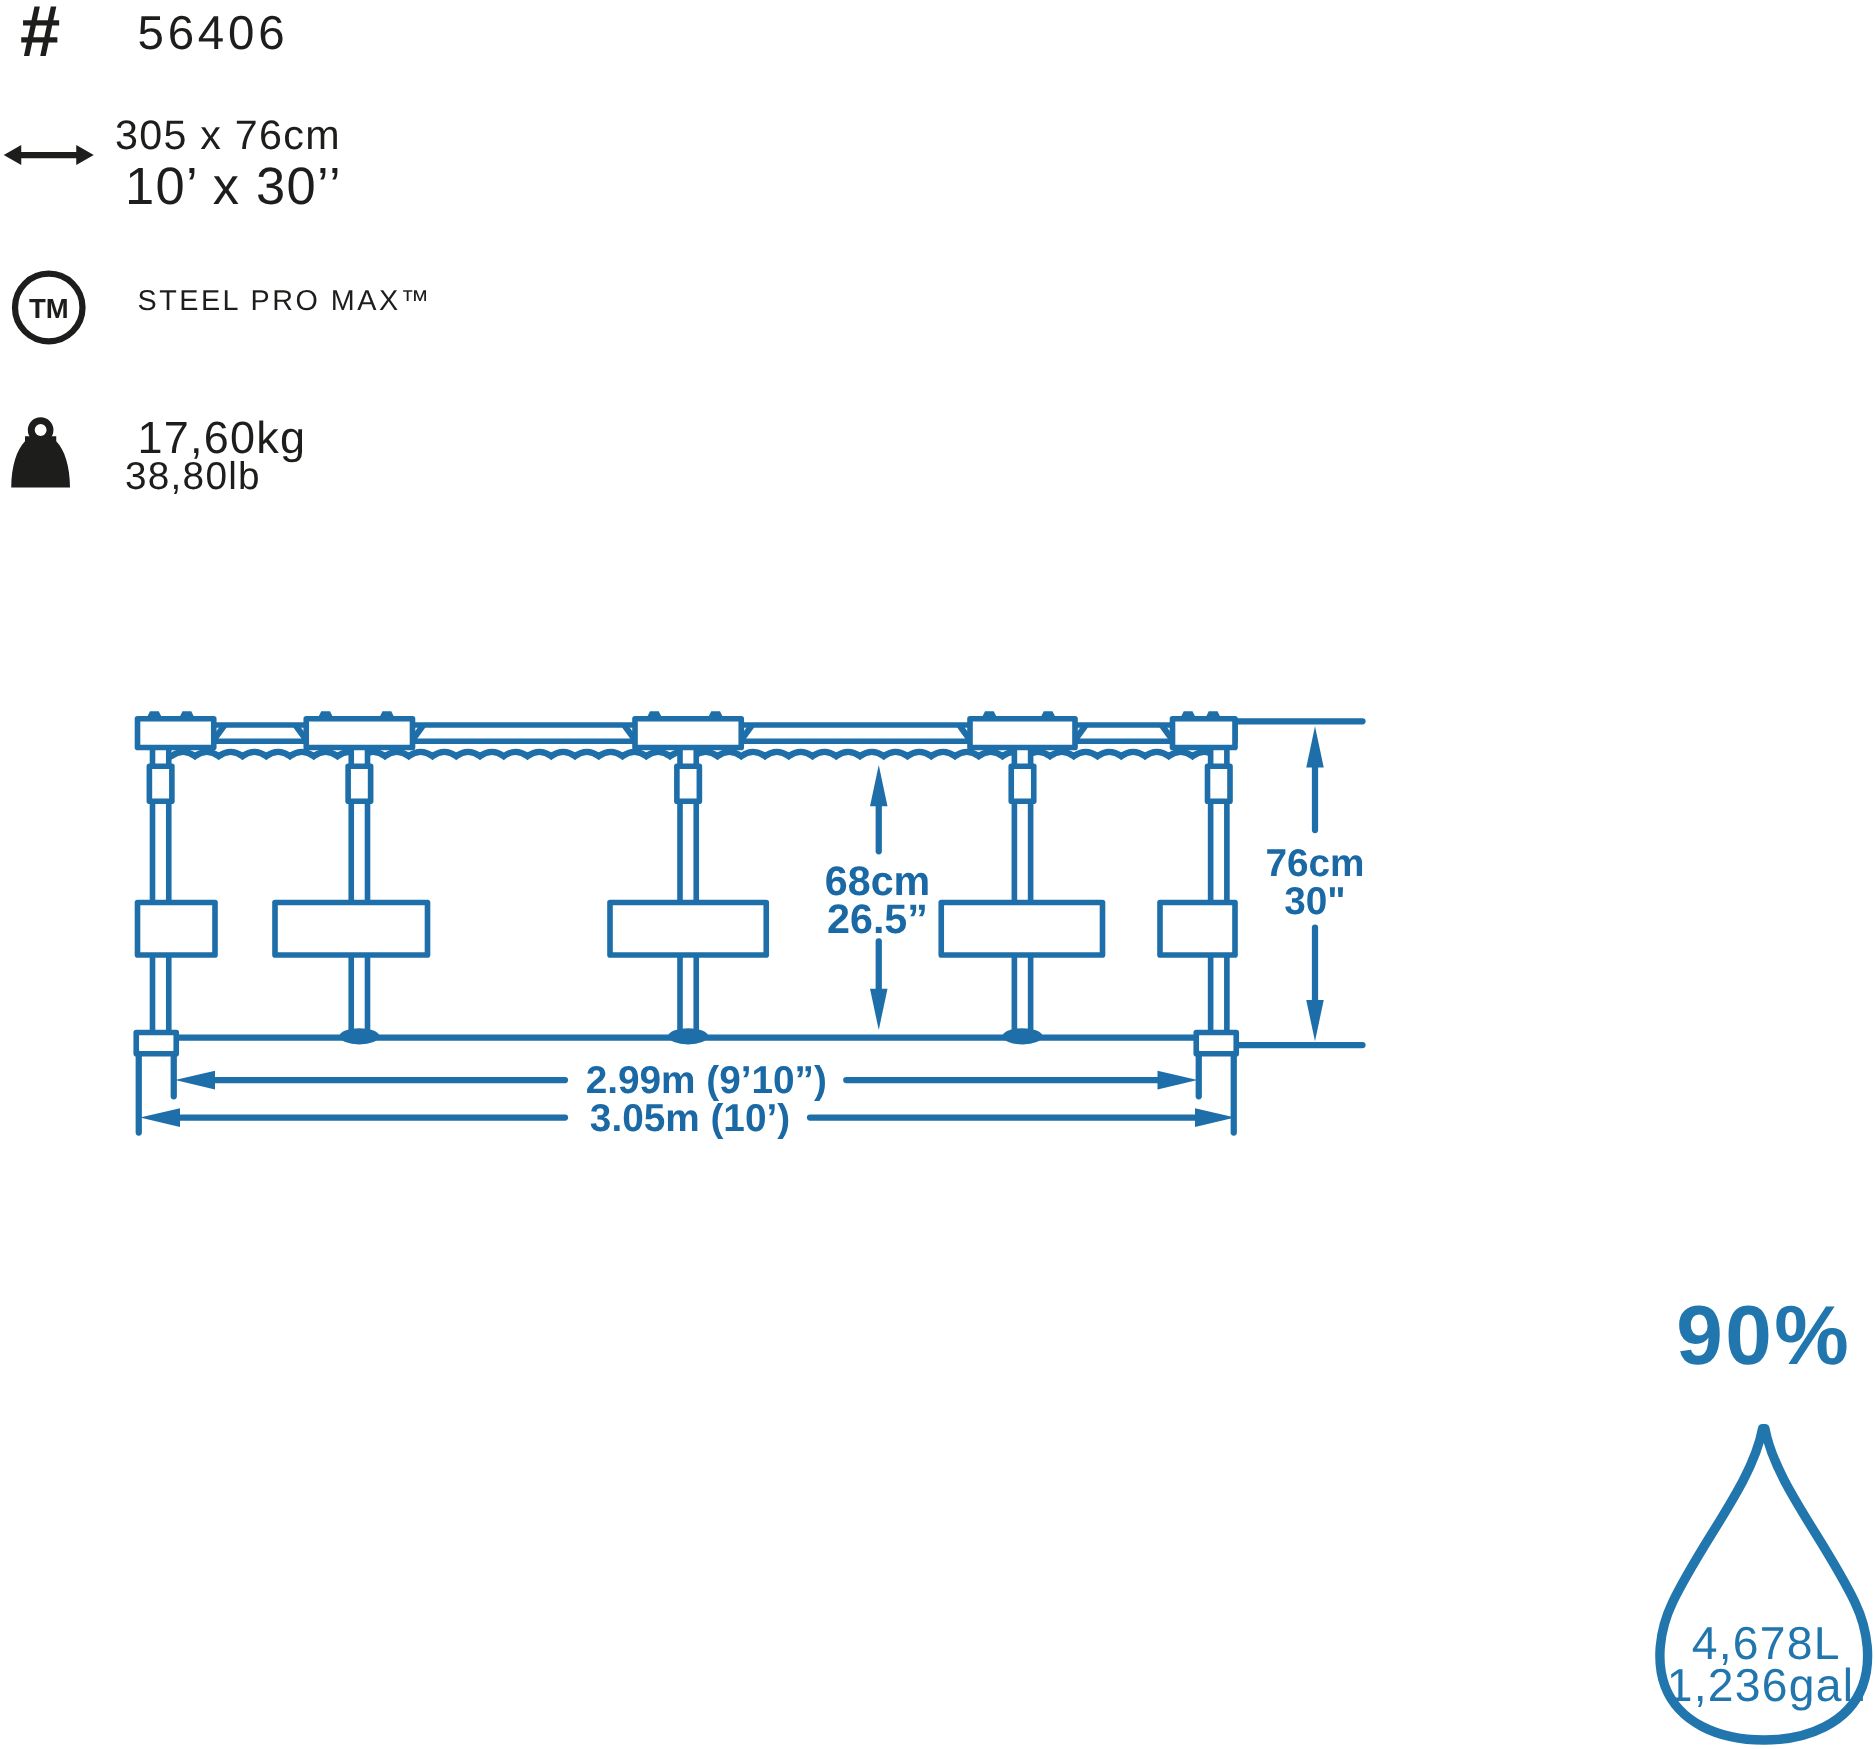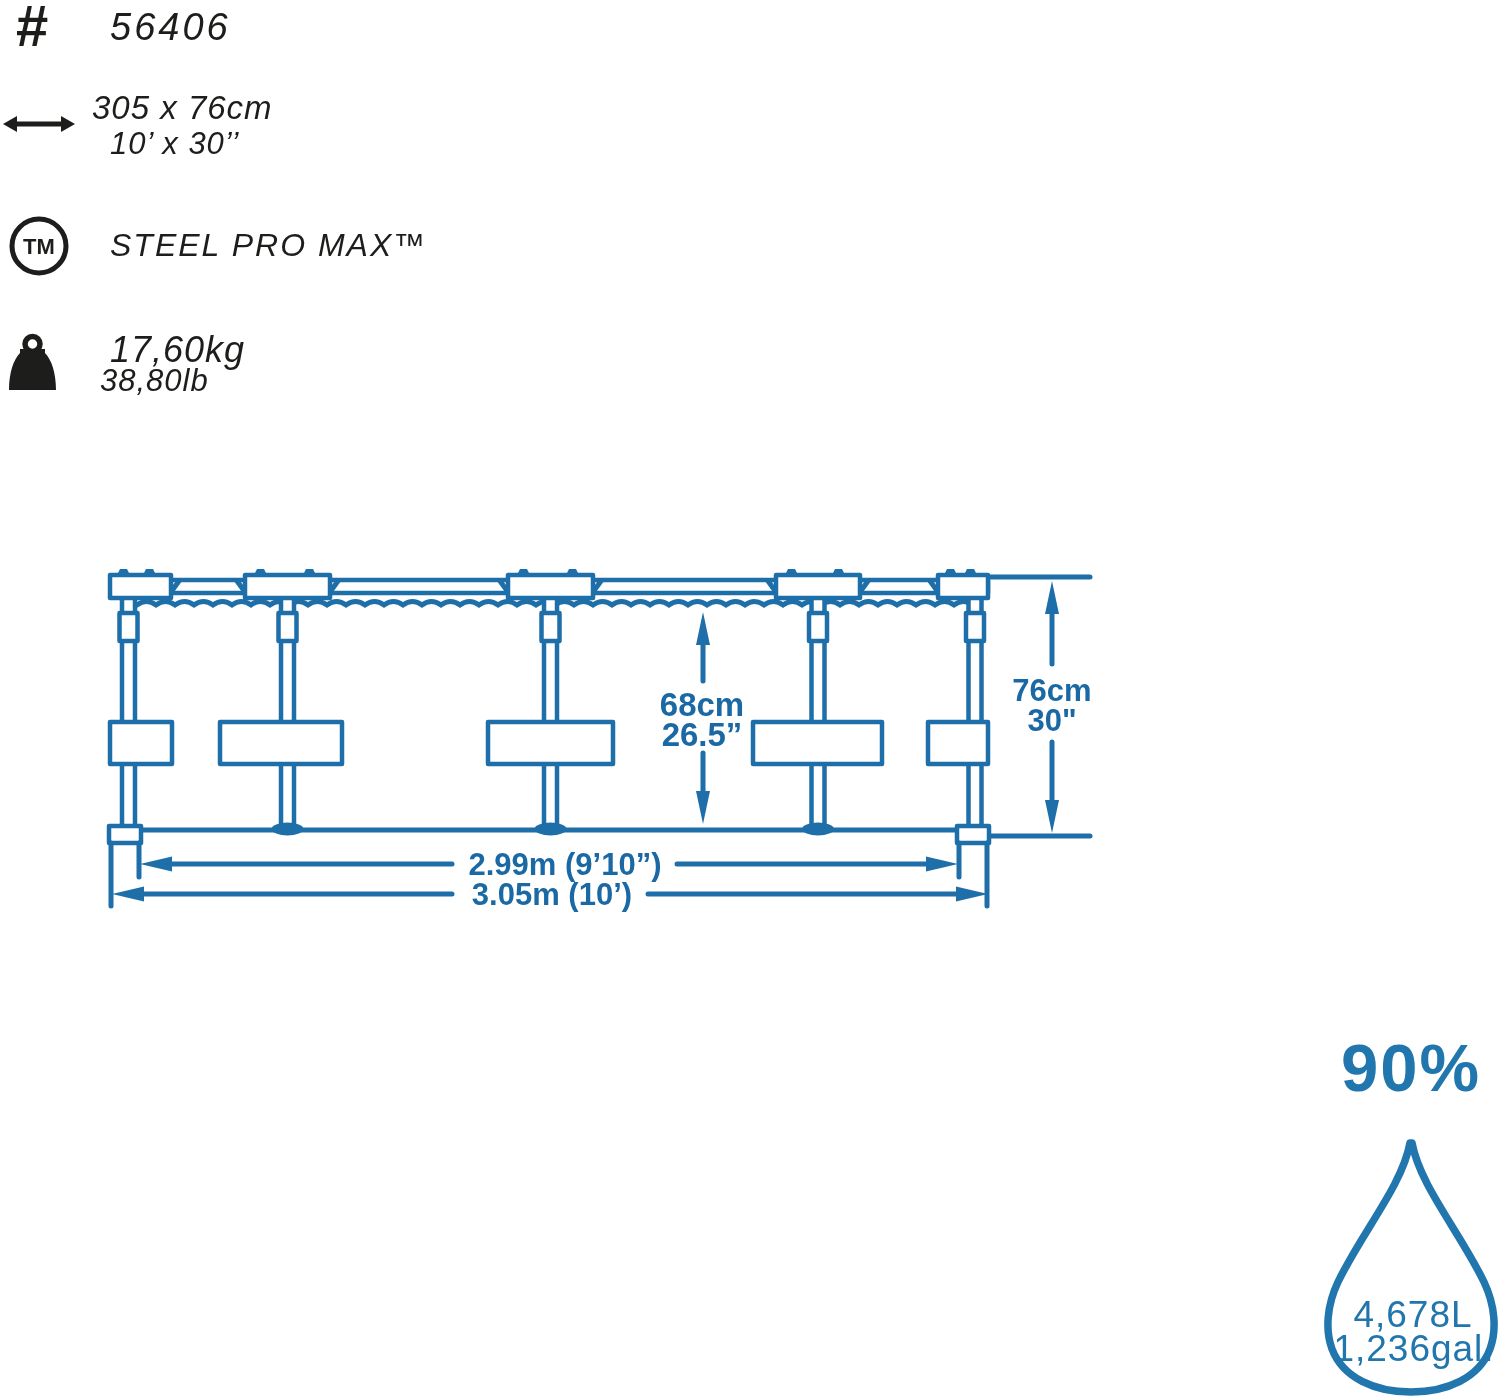--- a/index.html
+++ b/index.html
@@ -3,25 +3,25 @@
 <meta charset="utf-8">
 <style>
   html,body{margin:0;padding:0;}
   body{
     width:1500px;height:1399px;position:relative;background:#ffffff;
     font-family:"Liberation Sans",sans-serif;overflow:hidden;
   }
   .abs{position:absolute;}
   
   .hash-glyph{left:16px;top:-8px;font-size:58px;font-weight:700;color:#1d1d1b;letter-spacing:2px;}
-  .spec-text{color:#1d1d1b;line-height:1.0;white-space:nowrap;font-style:italic;}
+  .spec-text{color:#1d1d1b;line-height:1.0;white-space:nowrap;}
   .v-itemno{left:110px;top:8px;font-size:38px;letter-spacing:3px;}
   .v-size1{left:92px;top:91px;font-size:33px;letter-spacing:1px;}
-  .v-size2{left:110px;top:128px;font-size:31px;letter-spacing:1px;}
-  .v-brand{left:110px;top:229px;font-size:32px;letter-spacing:2px;}
+  .v-size2{left:100px;top:128px;font-size:42px;letter-spacing:1px;}
+  .v-brand{left:110px;top:229px;font-size:23px;letter-spacing:2px;}
   .v-weight1{left:110px;top:332px;font-size:36px;letter-spacing:1px;}
   .v-weight2{left:100px;top:365px;font-size:31px;letter-spacing:1px;}
   .icon-arrow{left:2px;top:110px;}
   .icon-tm{left:8px;top:215px;}
   .icon-weight{left:6px;top:333px;}
   
   .stage{left:0;top:0;width:1500px;height:1399px;}
   .bl{stroke:#1e6fa9;fill:none;stroke-width:5;stroke-linecap:round;}
   .blf{stroke:#1e6fa9;fill:#ffffff;stroke-width:4.5;stroke-linejoin:round;}
   .bsolid{fill:#1e6fa9;stroke:none;}

